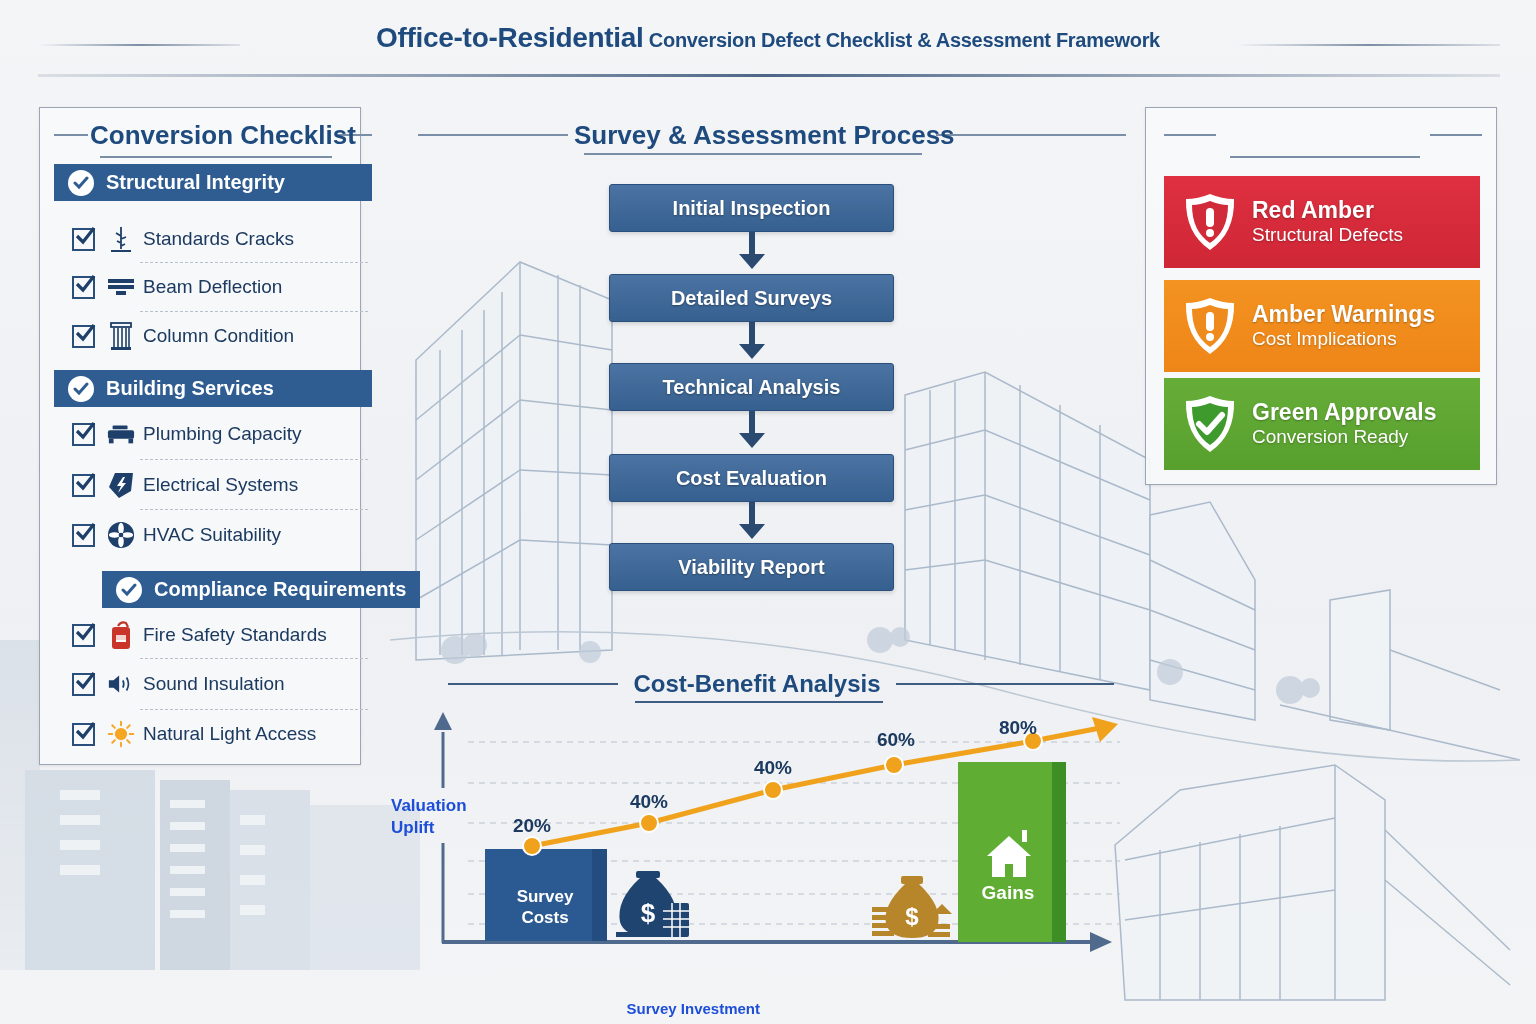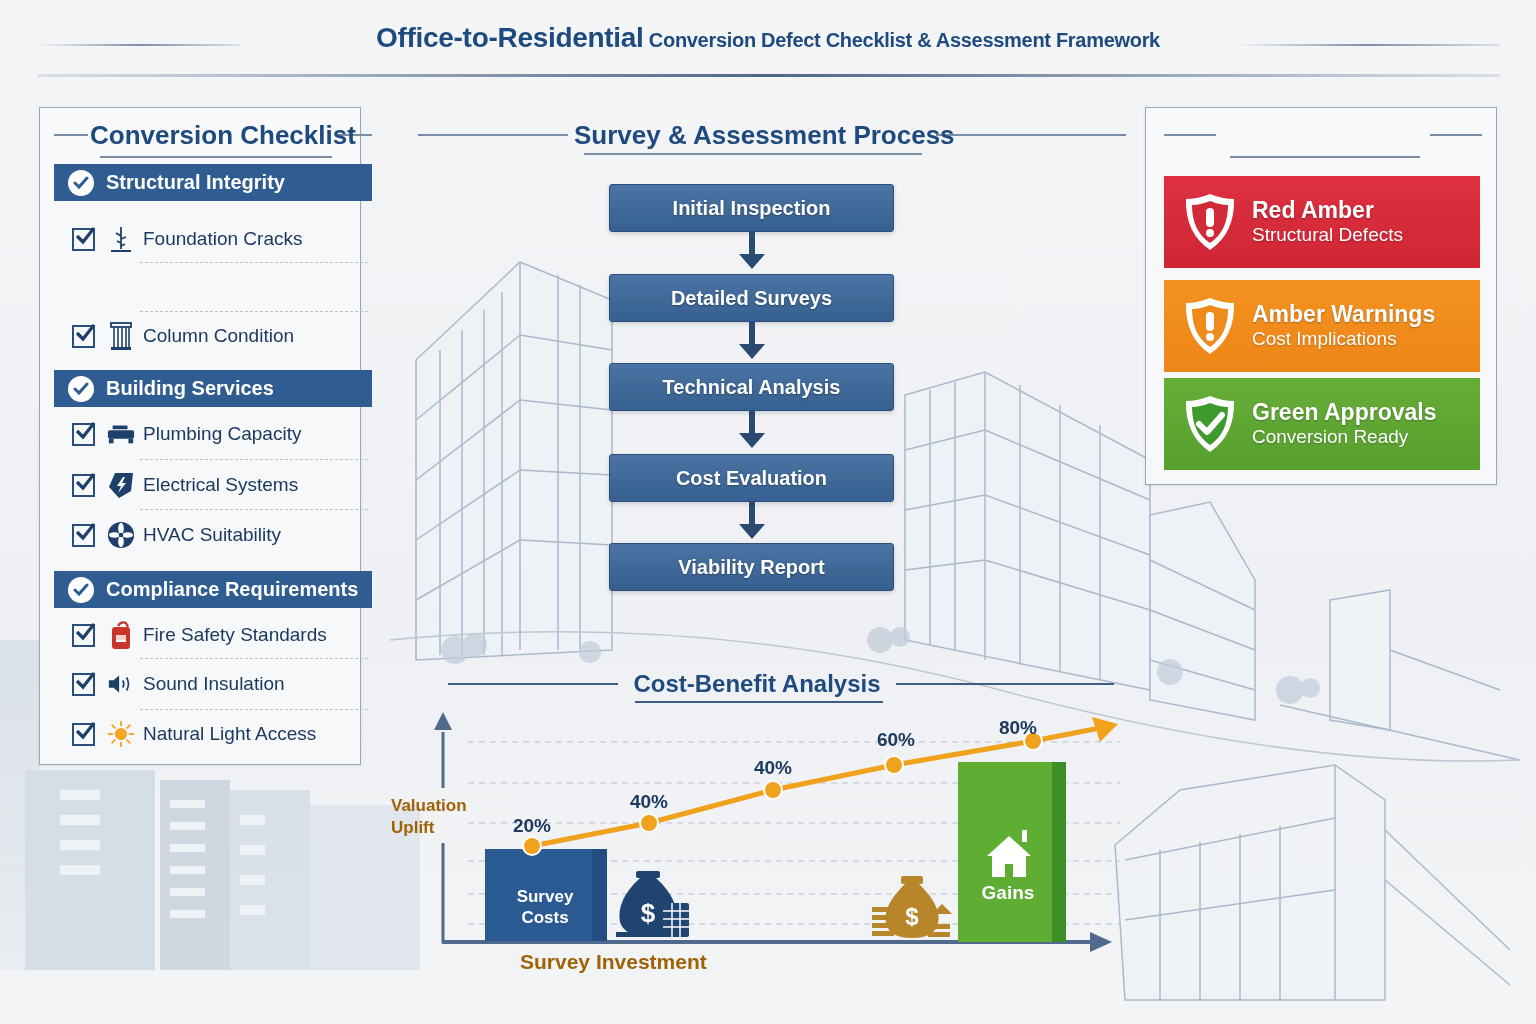--- a/index.html
+++ b/index.html
@@ -72,21 +72,21 @@
   .risk-card {
     position: absolute; left: 1164px; width: 316px; height: 92px; display: flex; align-items: center;
     padding-left: 18px; color: #fff;
   }
   .risk-card .shield { width: 56px; height: 62px; margin-right: 14px; flex: none; }
   .risk-card .r-title { font-weight: bold; font-size: 23px; text-shadow: 0 1px 2px rgba(0,0,0,0.3); line-height: 1.2; }
   .risk-card .r-sub { font-size: 19px; text-shadow: 0 1px 2px rgba(0,0,0,0.25); line-height: 1.2; }
 
   
   .chart-title { position: absolute; left: 620px; top: 670px; width: 274px; text-align: center; font-weight: bold; font-size: 24px; color: #1e4a7e; }
-  .chart-label { position: absolute; font-weight: bold; color: #a16207; }
+  .chart-label { position: absolute; font-weight: bold; color: #1d4ed8; }
   .pct { position: absolute; font-weight: bold; font-size: 19px; color: #1c3a60; transform: translateX(-50%); }
 </style>
 </head>
 <body>
 
 <svg class="bg-svg" viewBox="0 0 1536 1024">
   <defs>
     <linearGradient id="fadeL" x1="0" y1="0" x2="0" y2="1">
       <stop offset="0" stop-color="#c9d3de" stop-opacity="0.7"></stop>
       <stop offset="1" stop-color="#c9d3de" stop-opacity="0.3"></stop>
@@ -208,23 +208,38 @@
     <span class="cb">
         <svg width="22" height="22" viewBox="0 0 22 22" style="position:absolute;left:0;top:-4px;">
           <path d="M3 10 L9 16 L20 2" stroke="#1e3f69" stroke-width="3.2" fill="none"></path>
         </svg>
       </span>
     <span class="ico">
       <svg width="24" height="28" viewBox="0 0 24 28">
           <path d="M12 2 L12 24 M7 8 L12 11 M17 12 L12 14 M8 16 L12 18 M16 19 L12 21 M2 26 L22 26" stroke="#1e3f69" stroke-width="1.8" fill="none"></path>
         </svg>
     </span>
-    <span class="lbl">Foundation Cracks</span>
+    <span class="lbl">Standards Cracks</span>
   </div>
   <div class="row-sep" style="top:154px;"></div>
+  <div class="check-row" style="top:159px;">
+    <span class="cb">
+        <svg width="22" height="22" viewBox="0 0 22 22" style="position:absolute;left:0;top:-4px;">
+          <path d="M3 10 L9 16 L20 2" stroke="#1e3f69" stroke-width="3.2" fill="none"></path>
+        </svg>
+      </span>
+    <span class="ico">
+      <svg width="28" height="22" viewBox="0 0 28 22">
+          <rect x="1" y="3" width="26" height="4" fill="#1e3f69"></rect>
+          <rect x="1" y="9" width="26" height="4" fill="#1e3f69"></rect>
+          <rect x="9" y="15" width="10" height="4" fill="#1e3f69"></rect>
+        </svg>
+    </span>
+    <span class="lbl">Beam Deflection</span>
+  </div>
   <div class="row-sep" style="top:203px;"></div>
   <div class="check-row" style="top:208px;">
     <span class="cb">
         <svg width="22" height="22" viewBox="0 0 22 22" style="position:absolute;left:0;top:-4px;">
           <path d="M3 10 L9 16 L20 2" stroke="#1e3f69" stroke-width="3.2" fill="none"></path>
         </svg>
       </span>
     <span class="ico">
       <svg width="24" height="30" viewBox="0 0 24 30">
           <rect x="2" y="2" width="20" height="4" fill="none" stroke="#1e3f69" stroke-width="1.8"></rect>
@@ -289,21 +304,21 @@
             <ellipse cx="15" cy="22" rx="3" ry="6"></ellipse>
             <ellipse cx="8" cy="15" rx="6" ry="3"></ellipse>
             <ellipse cx="22" cy="15" rx="6" ry="3"></ellipse>
           </g>
           <circle cx="15" cy="15" r="2.5" fill="#1e3f69"></circle>
         </svg>
     </span>
     <span class="lbl">HVAC Suitability</span>
   </div>
 
-  <div class="cat-header" style="top:463px;">
+  <div class="cat-header" style="top:463px;margin-left:48px;">
     <span class="cat-check">
       <svg width="16" height="14" viewBox="0 0 16 14">
           <path d="M2 7 L6 11 L14 2" stroke="#2f5d92" stroke-width="3" fill="none" stroke-linecap="round"></path>
         </svg>
     </span>
     <span>Compliance Requirements</span>
   </div>
   <div class="check-row" style="top:507px;">
     <span class="cb">
         <svg width="22" height="22" viewBox="0 0 22 22" style="position:absolute;left:0;top:-4px;">
@@ -505,15 +520,15 @@
   </g>
 </svg>
 
 <div class="pct" style="left:532px;top:815px;">20%</div>
 <div class="pct" style="left:649px;top:791px;">40%</div>
 <div class="pct" style="left:773px;top:757px;">40%</div>
 <div class="pct" style="left:896px;top:729px;">60%</div>
 <div class="pct" style="left:1018px;top:717px;">80%</div>
 
 <div class="chart-label" style="left:391px;top:795px;width:80px;font-size:17px;line-height:22px;">Valuation Uplift</div>
-<div class="chart-label" style="left:520px;top:950px;width:240px;font-size:21px;text-align:left;">Survey Investment</div>
+<div class="chart-label" style="left:520px;top:1000px;width:240px;font-size:15px;text-align:right;">Survey Investment</div>
 <div class="chart-label" style="left:500px;top:886px;width:90px;font-size:17px;color:#fff;text-align:center;line-height:21px;">Survey Costs</div>
 <div class="chart-label" style="left:958px;top:882px;width:100px;font-size:19px;color:#fff;text-align:center;">Gains</div>
 
 </body></html>

